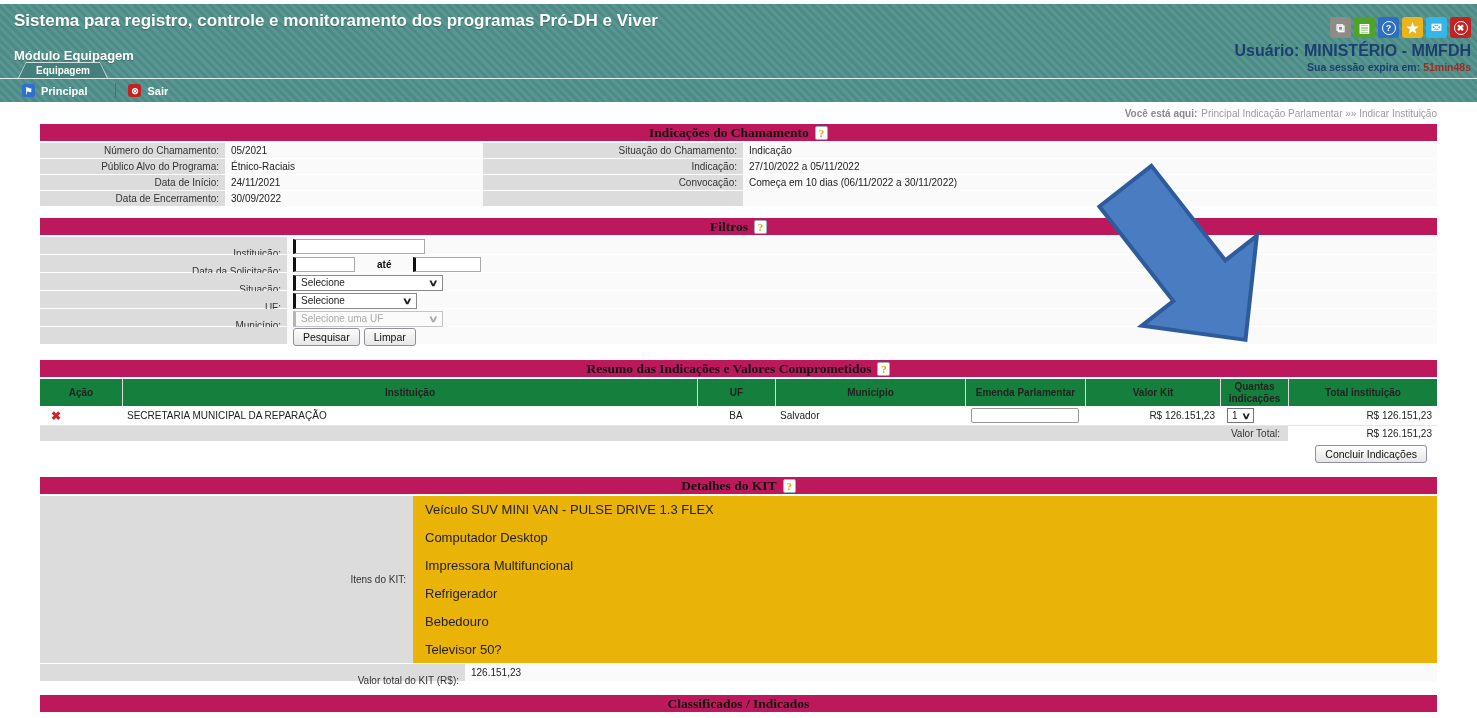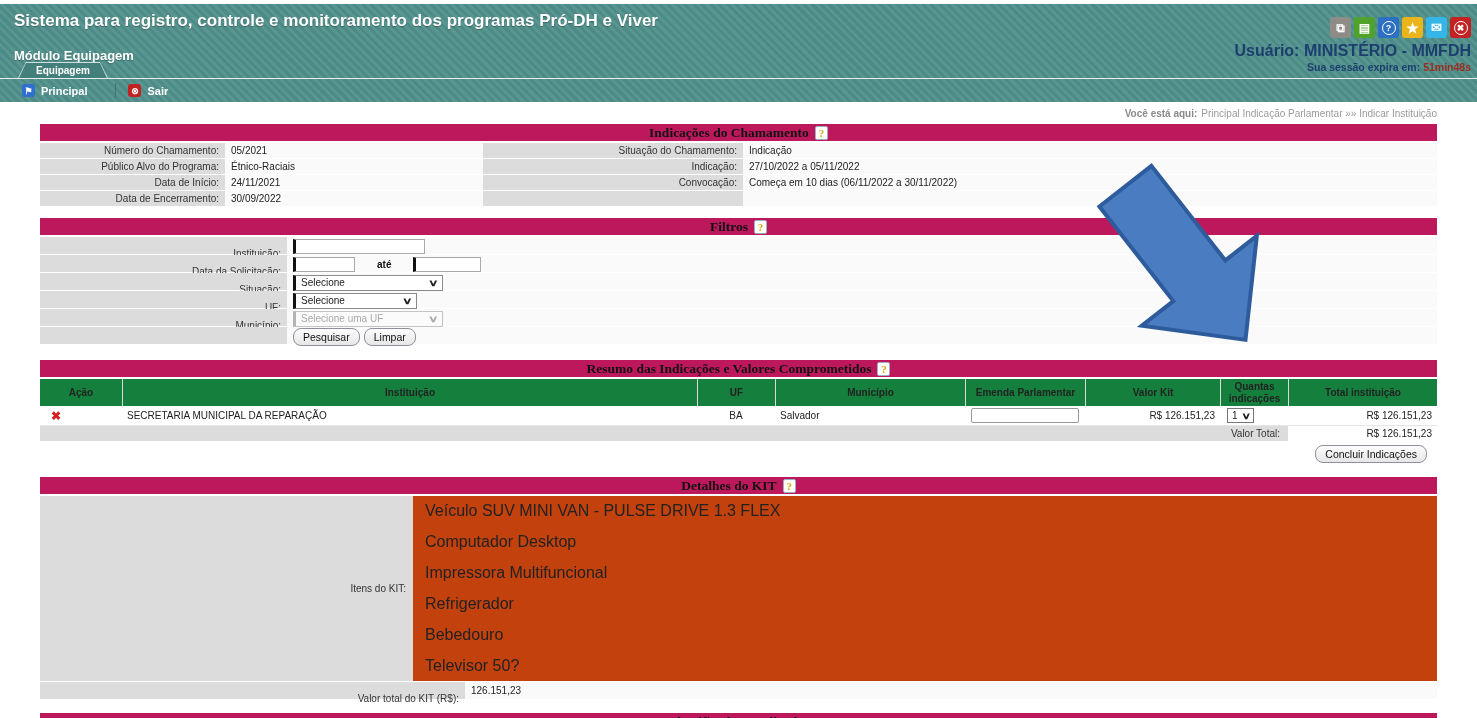--- a/index.html
+++ b/index.html
@@ -36,39 +36,39 @@
 .w-l1{width:185px}.w-v1{width:258px}.w-l2{width:260px}.w-v2{flex:1}
 .flt-l{width:247px}.flt-v{flex:1;display:flex;align-items:center;gap:20px;height:17px}
 .frow.tall{height:17px}.frow.tall .fl{height:17px;padding-top:11px}
 .tinput{background:#fff;border:1px solid #a9a9a9;border-left:3px solid #111;height:15px;width:132px;font-family:inherit;font-size:10px;padding:0 3px}
 .dinput{width:62px}.dinput2{width:68px}
 .ate{font-weight:bold;color:#111;margin:0 2px}
 .sel{background:#fff;border:1px solid #8a8a8a;border-left:3px solid #111;height:16px;display:inline-flex;align-items:center;justify-content:space-between;padding:0 5px;font-size:10px;color:#222;cursor:pointer}
 .sel .chev{font-weight:bold;font-size:9px;transform:scaleX(1.6);margin-left:6px}
 .sel.disabled{border-color:#c4c4c4;border-left-color:#b5b5b5;color:#aaa;background:#fbfbfb;cursor:default}
 .w-sit{width:150px}.w-uf{width:124px}.w-mun{width:150px}
-.btn{background:linear-gradient(#fdfdfd,#e6e6e6);border:1px solid #8f8f9d;border-radius:8px;font-size:10.5px;padding:1px 9px;height:18px;cursor:pointer;font-family:inherit;color:#111}
+.btn{background:linear-gradient(#fdfdfd,#e6e6e6);border:1px solid #8f8f9d;border-radius:3px;font-size:10.5px;padding:1px 9px;height:18px;cursor:pointer;font-family:inherit;color:#111}
 .btn-row{display:flex;gap:4px;align-items:center}
 .t-head{display:flex;background:#15803d;font-weight:bold;min-height:26px}
 .th{display:flex;align-items:center;justify-content:center;text-align:center;border-left:1px solid #dadada;padding:2px 3px;line-height:1.15}
 .th:first-child{border-left:none}
 .t-row{display:flex;background:#fff;border-bottom:1px solid #e6e6e6;height:20px}
 .td{display:flex;align-items:center;padding:0 5px}
 .c1{width:82px}.c2{width:575px}.c3{width:78px;justify-content:center}.c4{width:190px}.c5{width:120px;justify-content:center}.c6{width:135px;justify-content:flex-end}.c7{width:68px}.c8{width:149px;justify-content:flex-end}
 .xdel{color:#d42222;font-weight:bold;font-size:12px;cursor:pointer;padding-left:6px}
 .emenda-input{width:108px;height:15px;border:1px solid #999;border-radius:2px;background:#fff}
 .qsel{background:#fff;border:1px solid #777;height:15px;display:inline-flex;align-items:center;padding:0 4px;gap:5px;font-size:10px;cursor:pointer;margin-left:2px}
 .qsel .chev{font-weight:bold;font-size:9px;transform:scaleX(1.5)}
 .total-row{display:flex;height:15px}
 .total-lbl{width:1248px;background:#dcdcdc;text-align:right;padding:2px 8px 0 0;color:#333}
 .total-val{width:149px;background:#fff;text-align:right;padding:2px 5px 0 0}
 .concluir-row{display:flex;justify-content:flex-end;padding:4px 10px 0 0;height:24px}
 .kit-body{display:flex;margin-bottom:1px}
 .kit-label{width:373px;background:#dcdcdc;display:flex;align-items:center;justify-content:flex-end;padding-right:7px;color:#333}
-.kit-items{flex:1;background:#c2410c;padding:6px 0 4px 12px;font-size:16px;color:#222}
+.kit-items{flex:1;background:#eab308;padding:6px 0 4px 12px;font-size:13px;color:#222}
 .kit-item{margin-bottom:13px}
 .yellow-bar{height:10px;background:#e9e99b;margin-top:9px}
 .arrow-svg{position:absolute;left:1082px;top:160px;z-index:60;pointer-events:none}
 </style>
 </head>
 <body>
 
 <div class="masthead">
   <div class="topbar">
     <div class="app-title">Sistema para registro, controle e monitoramento dos programas Pró-DH e Viver</div>

